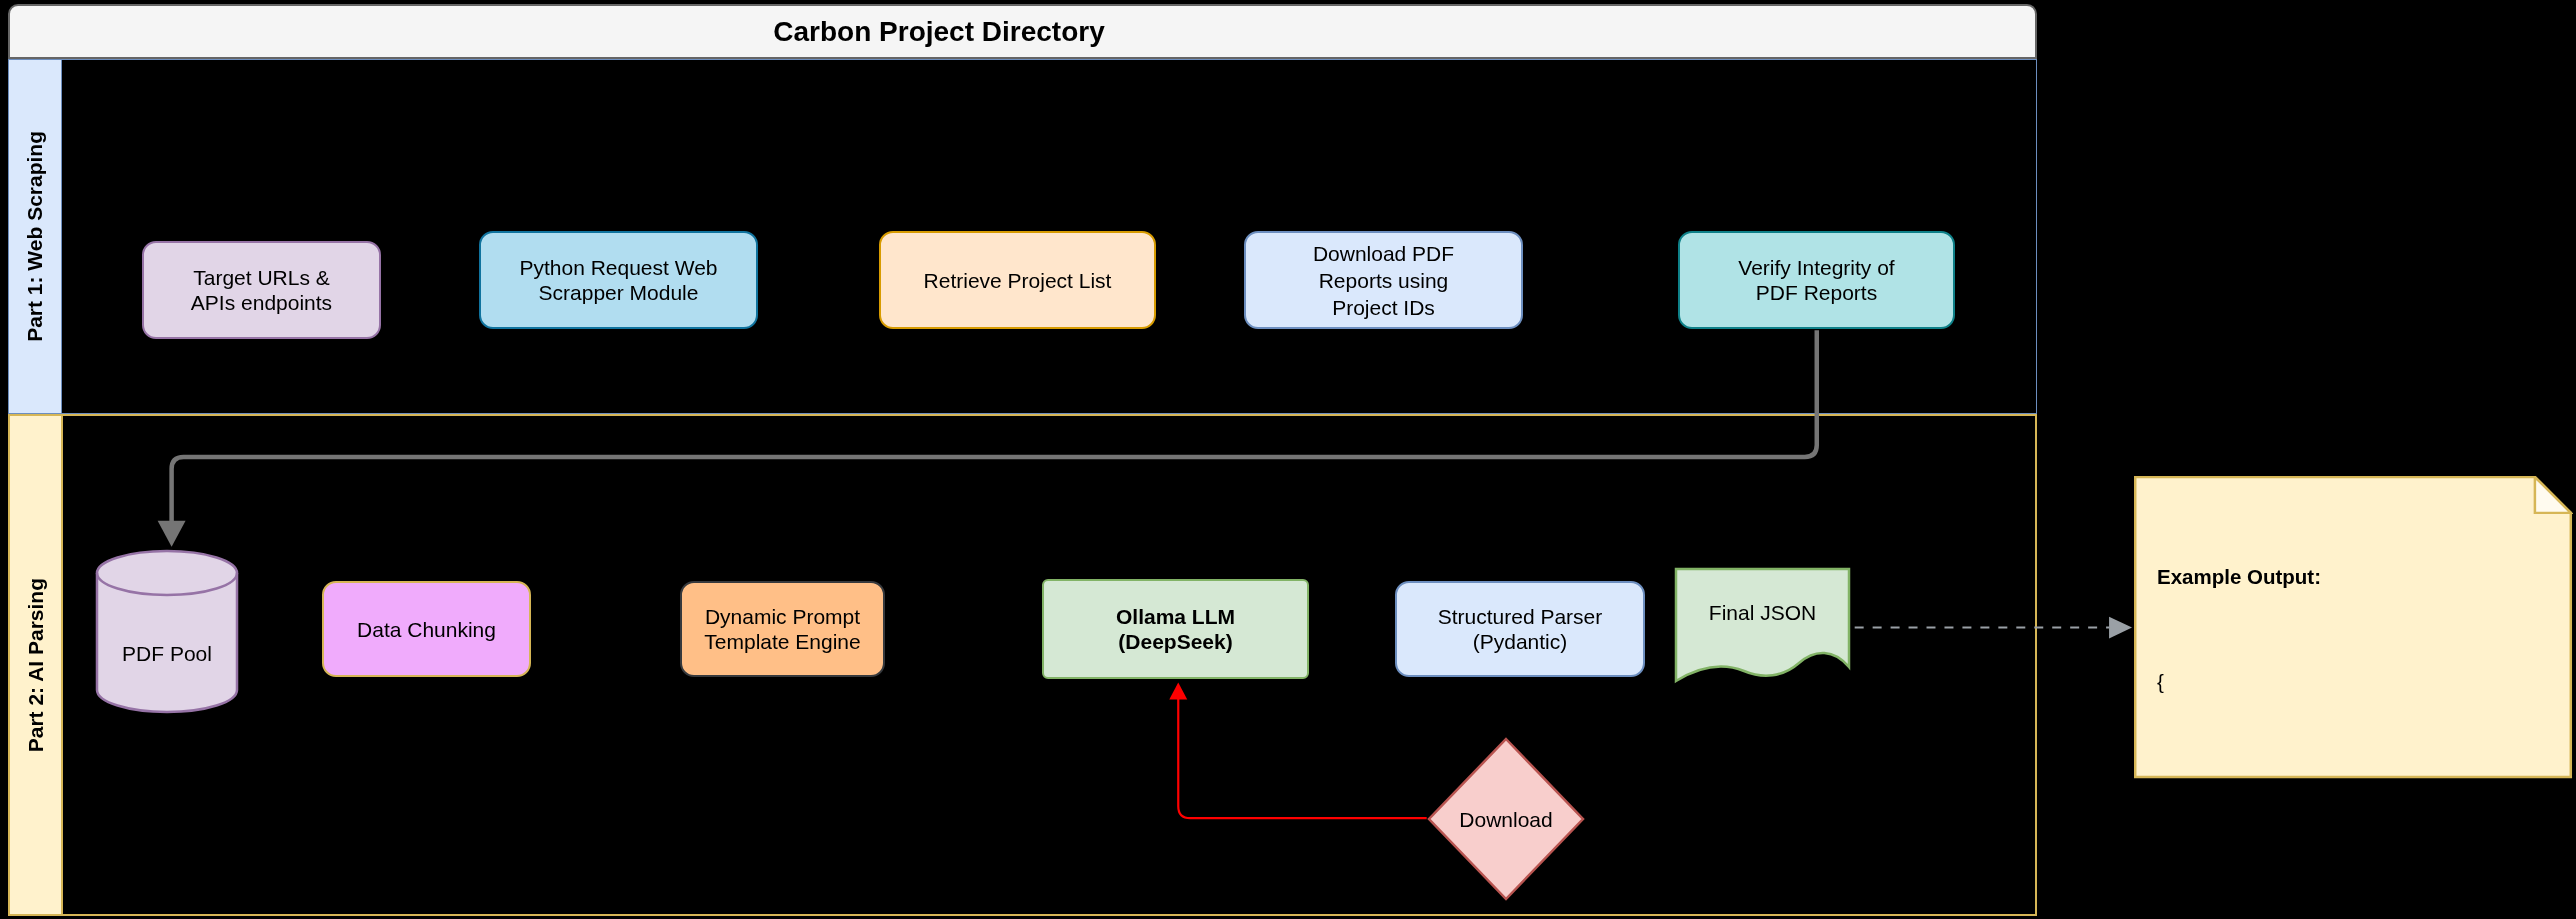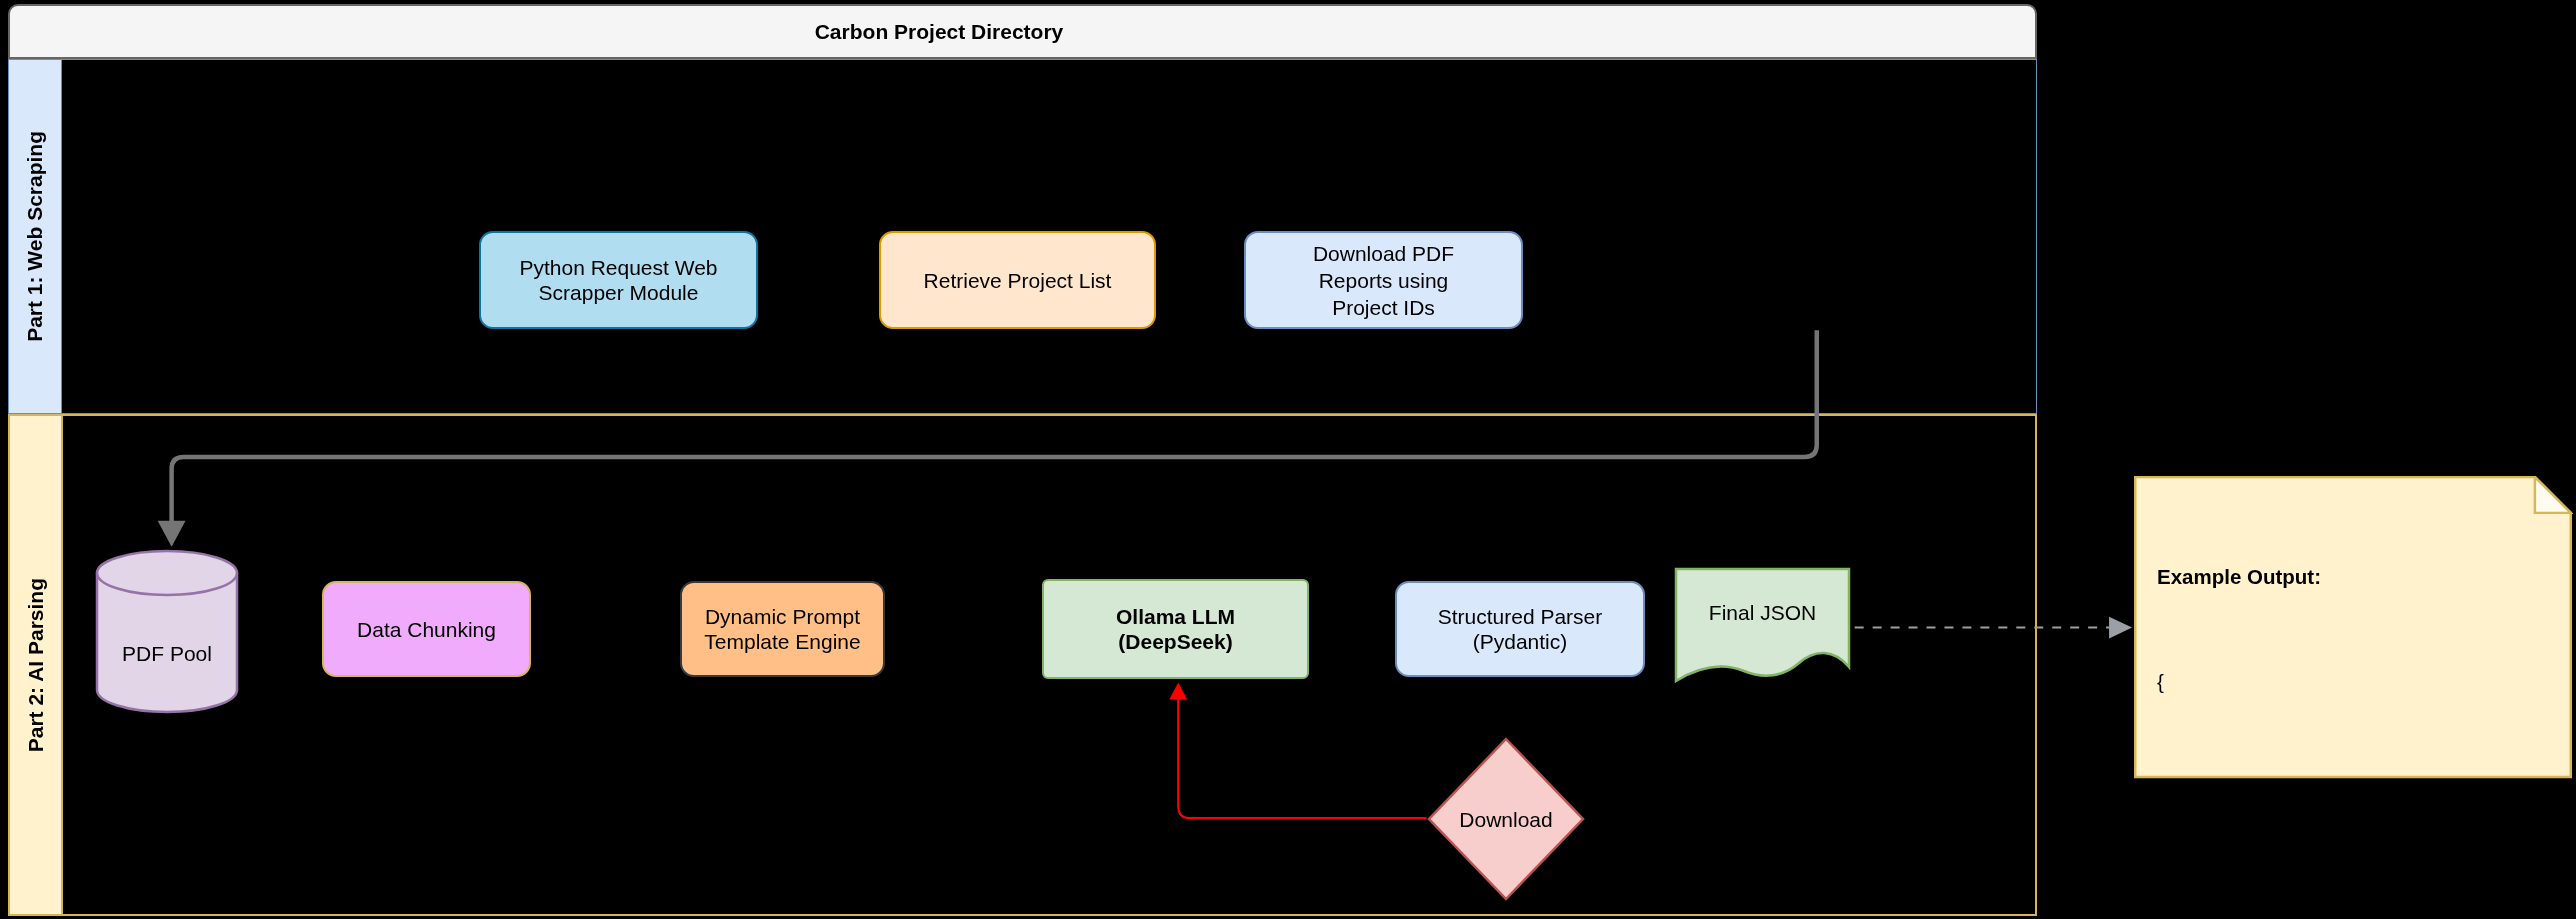--- a/index.html
+++ b/index.html
@@ -8,21 +8,21 @@
     font-family:"Liberation Sans",sans-serif;color:#000;overflow:hidden;
   }
   .titlebar{
     position:absolute;left:8px;top:4px;width:2029px;height:55px;
     background:#f5f5f5;border:2.5px solid #666;border-radius:10px 10px 0 0;
     box-sizing:border-box;
   }
   .titlebar .title-text{
     position:absolute;left:0;top:0;width:1858px;height:100%;
     display:flex;align-items:center;justify-content:center;
-    font-size:21px;font-weight:bold;
+    font-size:28px;font-weight:bold;
   }
   .lane{position:absolute;box-sizing:border-box;background:transparent;}
   .lane1{left:8px;top:59px;width:2029px;height:355px;border:1.5px solid #6c8ebf;}
   .lane2{left:8px;top:414px;width:2029px;height:502px;border:2px solid #d6b656;}
   .lane-strip{
     position:absolute;left:0;top:0;bottom:0;width:53px;box-sizing:border-box;
     display:flex;align-items:center;justify-content:center;
   }
   .lane1 .lane-strip{border-right:1.5px solid #6c8ebf;}
   .lane2 .lane-strip{border-right:2px solid #d6b656;}
@@ -74,36 +74,44 @@
     <path class="outl" d="M1821 331 V446 Q1821 458 1809 458 H184 Q172 458 172 470 V524" stroke-width="4.5" style="stroke: rgb(117, 117, 117);"></path>
     <polygon points="172,548 158,522 186,522" style="fill: rgb(117, 117, 117);"></polygon>
 
     <path class="outl" d="M1430 820 H1193 Q1181 820 1181 808 V698" stroke-width="2.2" style="stroke: rgb(255, 0, 0);"></path>
     <polygon points="1181,684 1172,701 1190,701" style="fill: rgb(255, 0, 0);"></polygon>
 
     <path class="outl" d="M1859 629 H2114" stroke-width="2" stroke-dasharray="9 9" style="stroke: rgb(154, 160, 166);"></path>
     <polygon points="2137,629 2114,618 2114,640" style="fill: rgb(154, 160, 166);"></polygon>
   </svg>
 
+  <div class="node" style="left: 142px; top: 241px; width: 239px; height: 98px; background-color: rgb(225, 213, 231); border-color: rgb(150, 115, 166);">
+    <span>Target URLs &amp;
+APIs endpoints</span>
+  </div>
 
   <div class="node" style="left: 479px; top: 231px; width: 279px; height: 98px; background-color: rgb(177, 221, 240); border-color: rgb(16, 115, 158);">
     <span>Python Request Web
 Scrapper Module</span>
   </div>
 
   <div class="node" style="left: 879px; top: 231px; width: 277px; height: 98px; background-color: rgb(255, 230, 204); border-color: rgb(215, 155, 0);">
     <span>Retrieve Project List</span>
   </div>
 
   <div class="node" style="left: 1244px; top: 231px; width: 279px; height: 98px; line-height: 27px; background-color: rgb(218, 232, 252); border-color: rgb(108, 142, 191);">
     <span>Download PDF
 Reports using
 Project IDs</span>
   </div>
 
+  <div class="node" style="left: 1678px; top: 231px; width: 277px; height: 98px; background-color: rgb(176, 227, 230); border-color: rgb(14, 128, 136);">
+    <span>Verify Integrity of
+PDF Reports</span>
+  </div>
 
   <svg class="shape" style="left:95px;top:549px;" width="144" height="165" viewBox="0 0 144 165">
     <path d="M2,24 a70,22 0 0 1 140,0 v117 a70,22 0 0 1 -140,0 z" stroke-width="2.5" style="fill: rgb(225, 213, 231); stroke: rgb(150, 115, 166);"></path>
     <path class="outl" d="M2,24 a70,22 0 0 0 140,0" stroke-width="2.5" style="stroke: rgb(150, 115, 166);"></path>
   </svg>
   <div class="shape-label" style="left:95px;top:633px;width:144px;height:40px;">PDF Pool</div>
 
   <div class="node" style="left: 322px; top: 581px; width: 209px; height: 96px; background-color: #f0abfc; border-color: rgb(214, 182, 86);">
     <span>Data Chunking</span>
   </div>

